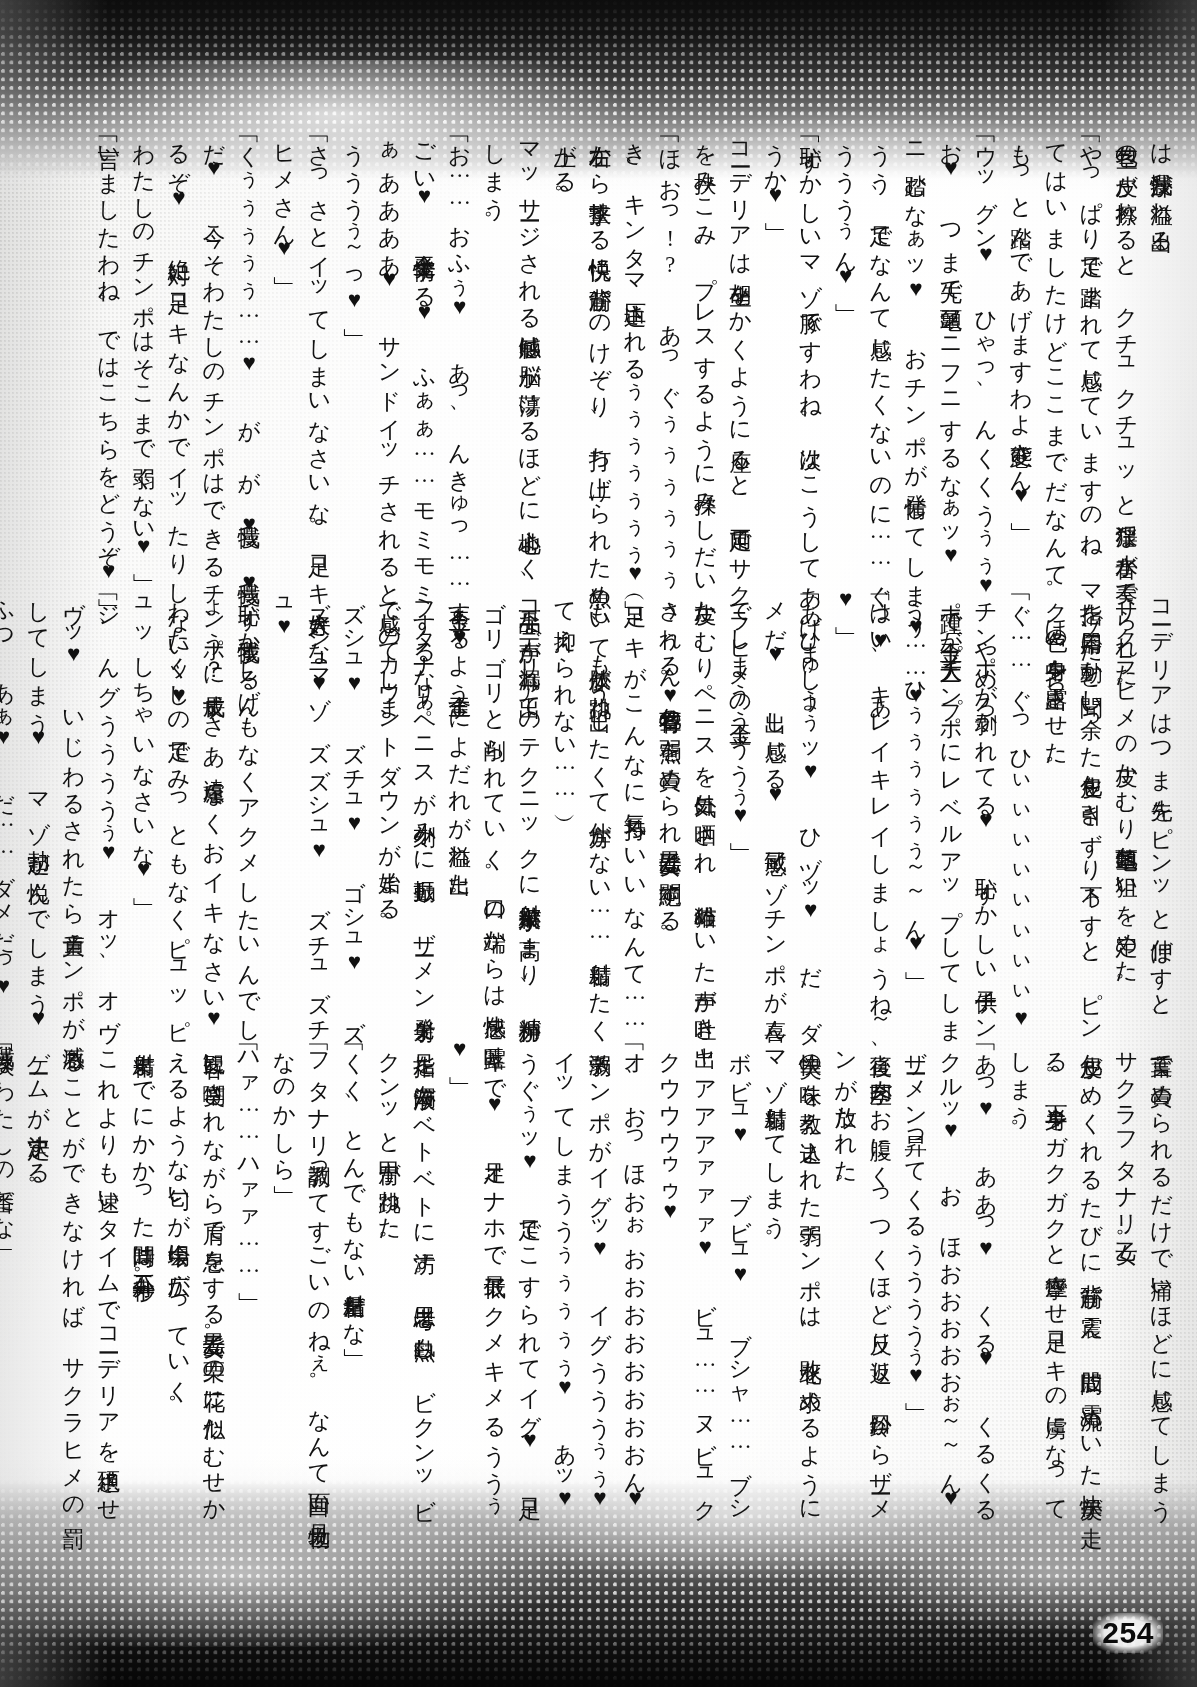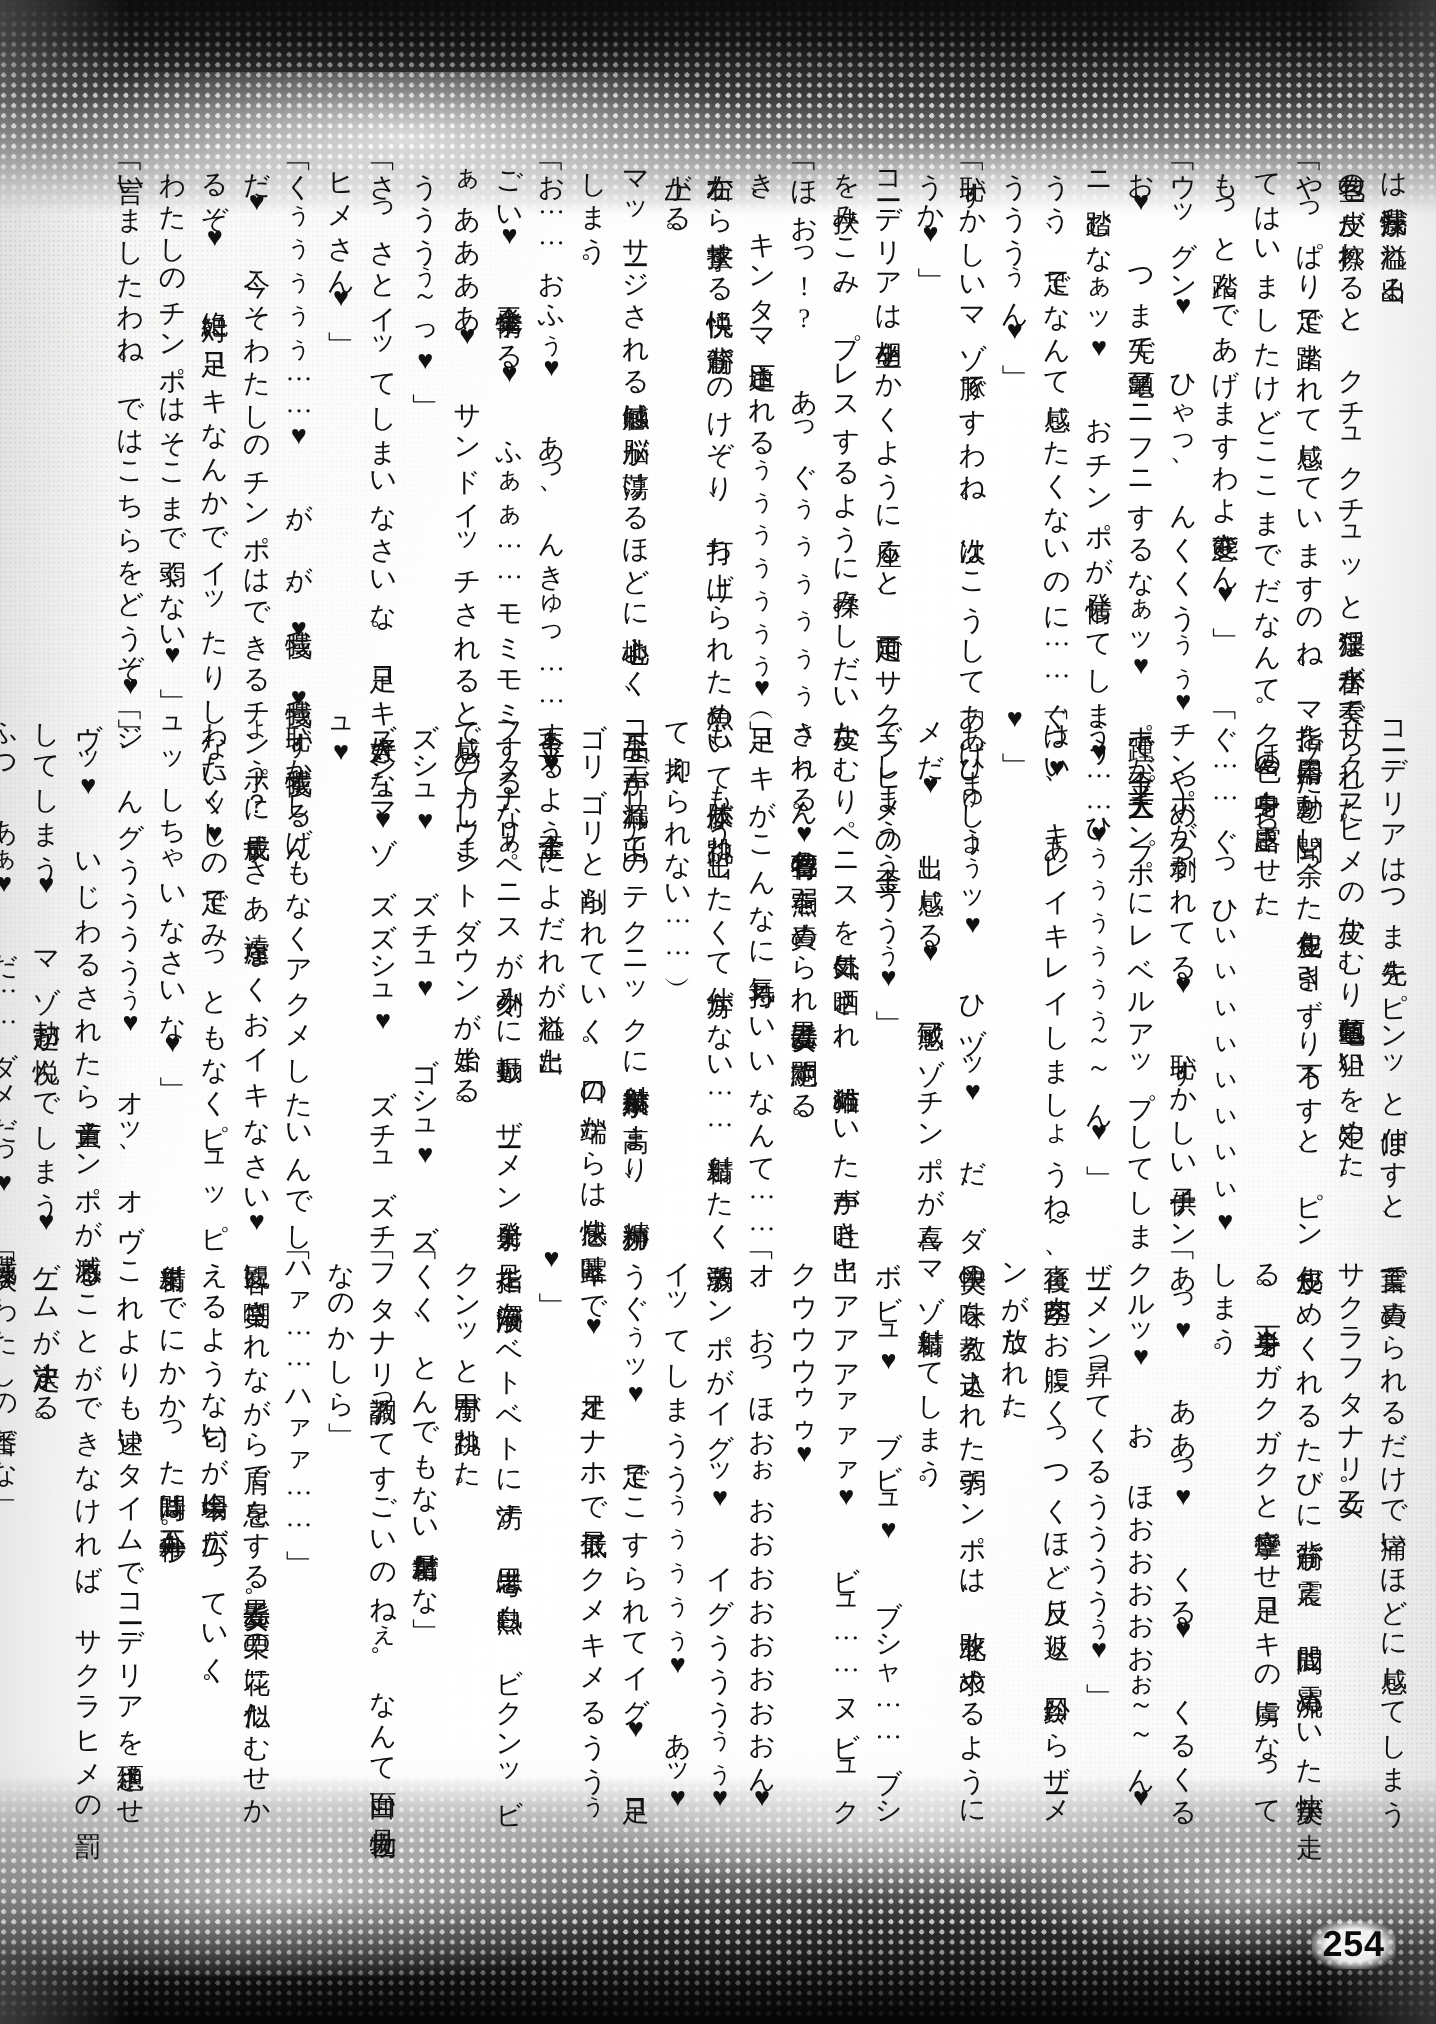--- a/index.html
+++ b/index.html
@@ -142,21 +142,21 @@
   }
 
   #block-1 { top: 128px;  right: 18px;  height: 580px;  width: 1060px; }
   #block-2 { top: 586px;  right: 18px;  height: 445px;  width: 1060px; }
   #block-3 { top: 1036px; right: 18px;  height: 475px;  width: 1070px; }
 
   
   .page-number {
     position: absolute;
     right: 34px;
-    bottom: 46px;
+    bottom: 34px;
     color: #0b0b0b;
     font-family: "Liberation Sans", sans-serif;
     font-size: 30px;
     font-weight: 700;
     letter-spacing: 0.02em;
     padding: 3px 9px;
     background: radial-gradient(ellipse at center, rgba(255,255,255,0.97) 0%, rgba(255,255,255,0.9) 48%, rgba(255,255,255,0) 80%);
     border-radius: 0;
   }
 </style>

